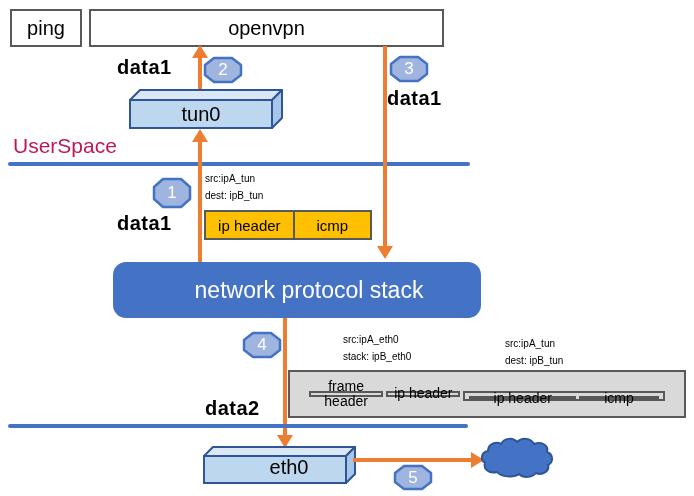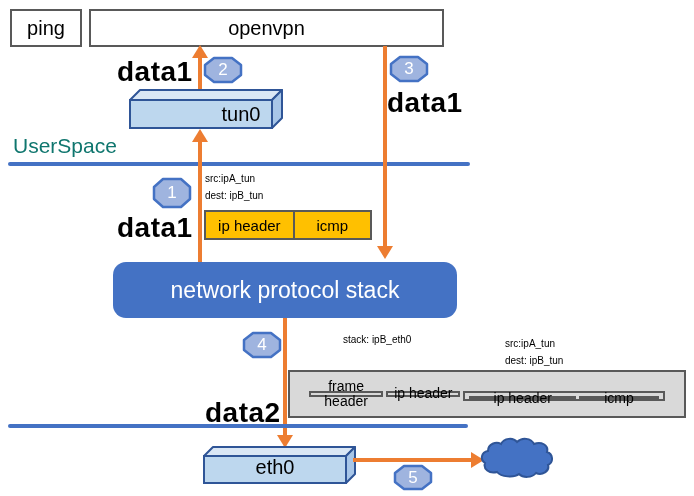--- a/index.html
+++ b/index.html
@@ -8,23 +8,23 @@
     font-family:"Liberation Sans", sans-serif;color:#000;overflow:hidden;
   }
   .abs{position:absolute;}
   
   .proc-box{
     position:absolute;border:2px solid #595959;background:#fff;
     display:flex;align-items:center;justify-content:center;
     font-size:20px;
   }
   
-  .data-label{position:absolute;font-size:28px;font-weight:bold;letter-spacing:.5px;}
-  
-  .space-label{position:absolute;font-size:21px;color:#0f766e;}
+  .data-label{position:absolute;font-size:20px;font-weight:bold;letter-spacing:.5px;}
+  
+  .space-label{position:absolute;font-size:21px;color:#be185d;}
   .space-line{position:absolute;height:4px;background:#4472C4;border-radius:2px;}
   
   .vline{position:absolute;width:4px;background:#ED7D31;}
   .hline{position:absolute;height:4px;background:#ED7D31;}
   .head-up{position:absolute;width:0;height:0;border-left:8px solid transparent;
     border-right:8px solid transparent;border-bottom:13px solid #ED7D31;}
   .head-down{position:absolute;width:0;height:0;border-left:8px solid transparent;
     border-right:8px solid transparent;border-top:13px solid #ED7D31;}
   .head-right{position:absolute;width:0;height:0;border-top:8px solid transparent;
     border-bottom:8px solid transparent;border-left:13px solid #ED7D31;}
@@ -32,21 +32,21 @@
   .badge{position:absolute;}
   .badge svg{display:block;}
   .badge-num{position:absolute;left:0;top:0;width:100%;height:100%;
     display:flex;align-items:center;justify-content:center;
     color:#fff;font-size:17px;}
   
   .stack-box{
     position:absolute;left:113px;top:262px;width:344px;height:56px;
     background:#4472C4;border-radius:13px;
     display:flex;align-items:center;justify-content:center;
-    color:#fff;font-size:23px;
+    color:#fff;font-size:23px;padding-left:24px;
   }
   
   .addr{position:absolute;font-size:10px;line-height:17px;}
   
   .pkt1{
     position:absolute;left:204px;top:210px;width:168px;height:30px;
     border:2px solid #595959;background:#595959;display:flex;gap:2px;box-sizing:border-box;
   }
   .pkt1 .cell{background:#FFC000;display:flex;align-items:center;justify-content:center;
     font-size:15px;}
@@ -93,21 +93,21 @@
     </svg>
     <span class="badge-num">2</span>
   </div>
 
   <div class="device" style="left:127px;top:87px;">
     <svg width="158" height="43">
       <polygon points="3,13 13,3 155,3 145,13" fill="#DAE7F5" stroke="#2F5597" stroke-width="2" stroke-linejoin="round"></polygon>
       <polygon points="145,13 155,3 155,31 145,41" fill="#A8C6E8" stroke="#2F5597" stroke-width="2" stroke-linejoin="round"></polygon>
       <rect x="3" y="13" width="142" height="28" fill="#BDD7EE" stroke="#2F5597" stroke-width="2"></rect>
     </svg>
-    <span class="device-label" style="left:3px;top:13px;width:142px;height:28px;padding-left:40px;">tun0</span>
+    <span class="device-label" style="left:3px;top:13px;width:142px;height:28px;">tun0</span>
   </div>
 
   <div class="space-label" style="left:13px;top:134px;">UserSpace</div>
   <div class="space-line" style="left:8px;top:162px;width:462px;"></div>
 
   <div>
     <div class="head-up abs" style="left:192px;top:129px;"></div>
     <div class="vline abs" style="left:198px;top:141px;height:121px;"></div>
   </div>
   <div class="badge" style="left:152px;top:177px;">
@@ -148,20 +148,21 @@
     <div class="head-down abs" style="left:277px;top:435px;"></div>
   </div>
   <div class="badge" style="left:242px;top:331px;">
     <svg width="40" height="28">
       <polygon points="11,2 29,2 38,9 38,19 29,26 11,26 2,19 2,9" fill="#9FB4DF" stroke="#4472C4" stroke-width="2.5" stroke-linejoin="round"></polygon>
     </svg>
     <span class="badge-num">4</span>
   </div>
 
   <div class="addr" style="left:343px;top:331px;">
+    <div>src:ipA_eth0</div>
     <div>stack: ipB_eth0</div>
   </div>
   <div class="addr" style="left:505px;top:335px;">
     <div>src:ipA_tun</div>
     <div>dest: ipB_tun</div>
   </div>
 
   <div class="data-label" style="left:205px;top:397px;">data2</div>
 
   <div class="pkt2">
@@ -174,21 +175,21 @@
   </div>
 
   <div class="space-line" style="left:8px;top:424px;width:460px;"></div>
 
   <div class="device" style="left:201px;top:444px;">
     <svg width="158" height="42">
       <polygon points="3,12 12,3 154,3 145,12" fill="#DAE7F5" stroke="#2F5597" stroke-width="2" stroke-linejoin="round"></polygon>
       <polygon points="145,12 154,3 154,30 145,39" fill="#A8C6E8" stroke="#2F5597" stroke-width="2" stroke-linejoin="round"></polygon>
       <rect x="3" y="12" width="142" height="27" fill="#BDD7EE" stroke="#2F5597" stroke-width="2"></rect>
     </svg>
-    <span class="device-label" style="left:3px;top:12px;width:142px;height:22px;">eth0</span>
+    <span class="device-label" style="left:17px;top:12px;width:142px;height:22px;">eth0</span>
   </div>
 
   <div>
     <div class="hline abs" style="left:353px;top:458px;width:118px;"></div>
     <div class="head-right abs" style="left:471px;top:452px;"></div>
   </div>
   <div class="badge" style="left:393px;top:464px;">
     <svg width="40" height="27">
       <polygon points="11,2 29,2 38,9 38,18 29,25 11,25 2,18 2,9" fill="#9FB4DF" stroke="#4472C4" stroke-width="2.5" stroke-linejoin="round"></polygon>
     </svg>

